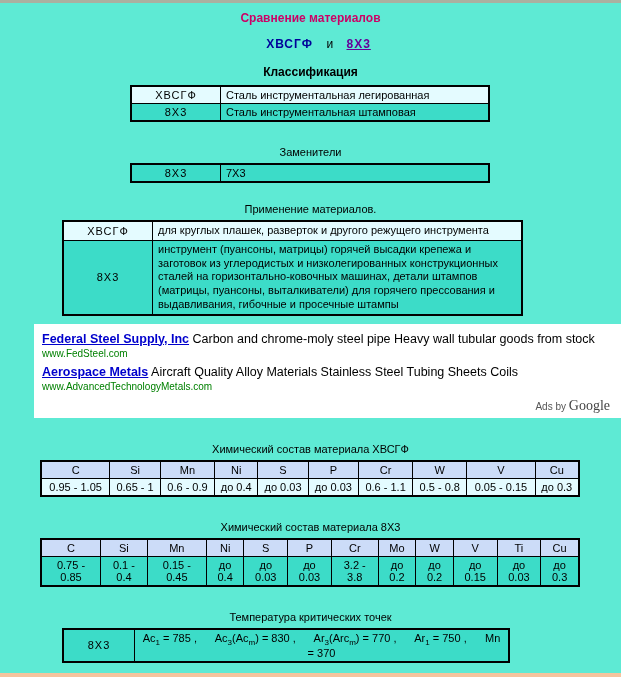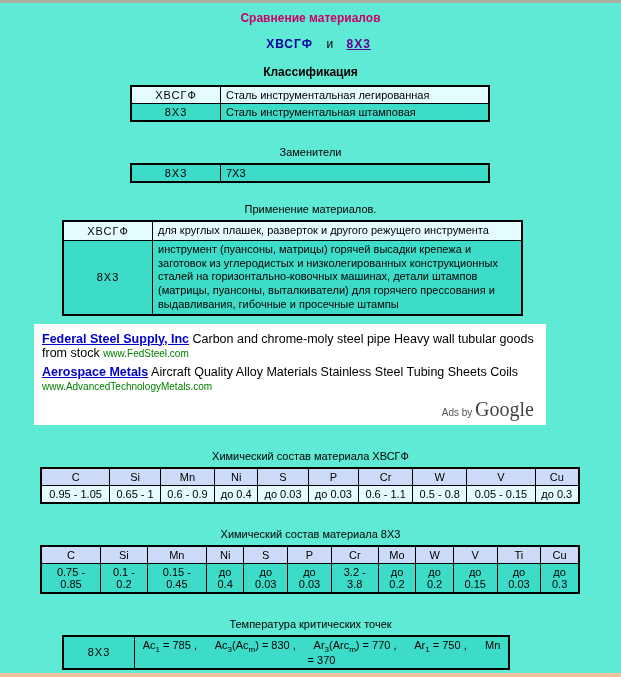--- a/index.html
+++ b/index.html
@@ -33,26 +33,26 @@
   .tbl-app  { width:461px; margin-left:62px; }
   .tbl-app .name { width:78px; }
   .tbl-app td.desc { line-height:1.25; }
   .tbl-chem { width:540px; margin-left:40px; }
   .tbl-chem td { text-align:center; padding:2px 3px; }
   .tbl-crit { width:448px; margin-left:62px; }
   .tbl-crit .name { width:60px; }
 
   sub { font-size:8px; }
 
-  .ads { width:512px; margin:8px 0 0 34px; background:#ffffff; padding:3px 8px 4px 8px; box-sizing:border-box; }
+  .ads { width:588px; margin:8px 0 0 34px; background:#ffffff; padding:3px 8px 4px 8px; box-sizing:border-box; }
   .ad-line { margin:5px 0; font-size:12.5px; }
   .ad-link { color:#0000cc; font-weight:bold; text-decoration:underline; cursor:pointer; }
   .ad-url { color:#008000; font-size:10px; }
   .ads-by { text-align:right; color:#555; font-size:10px; margin-top:4px; padding-right:4px; }
-  .ads-by .g { font-family:"Liberation Serif",serif; font-size:20px; color:#444;margin-top:8px; }
+  .ads-by .g { font-family:"Liberation Serif",serif; font-size:14px; color:#444;margin-top:8px; }
 </style>
 </head>
 <body>
 
 <div class="page">
 
   <div class="page-title">Сравнение материалов</div>
 
   <div class="subtitle">
     <span class="m1">ХВСГФ</span>
@@ -161,21 +161,21 @@
       <td class="bg-h">P</td>
       <td class="bg-h">Cr</td>
       <td class="bg-h">Mo</td>
       <td class="bg-h">W</td>
       <td class="bg-h">V</td>
       <td class="bg-h">Ti</td>
       <td class="bg-h">Cu</td>
     </tr>
     <tr>
       <td class="bg-2">0.75 - 0.85</td>
-      <td class="bg-2">0.1 - 0.2</td>
+      <td class="bg-2">0.1 - 0.4</td>
       <td class="bg-2">0.15 - 0.45</td>
       <td class="bg-2">до 0.4</td>
       <td class="bg-2">до 0.03</td>
       <td class="bg-2">до 0.03</td>
       <td class="bg-2">3.2 - 3.8</td>
       <td class="bg-2">до 0.2</td>
       <td class="bg-2">до 0.2</td>
       <td class="bg-2">до 0.15</td>
       <td class="bg-2">до 0.03</td>
       <td class="bg-2">до 0.3</td>

